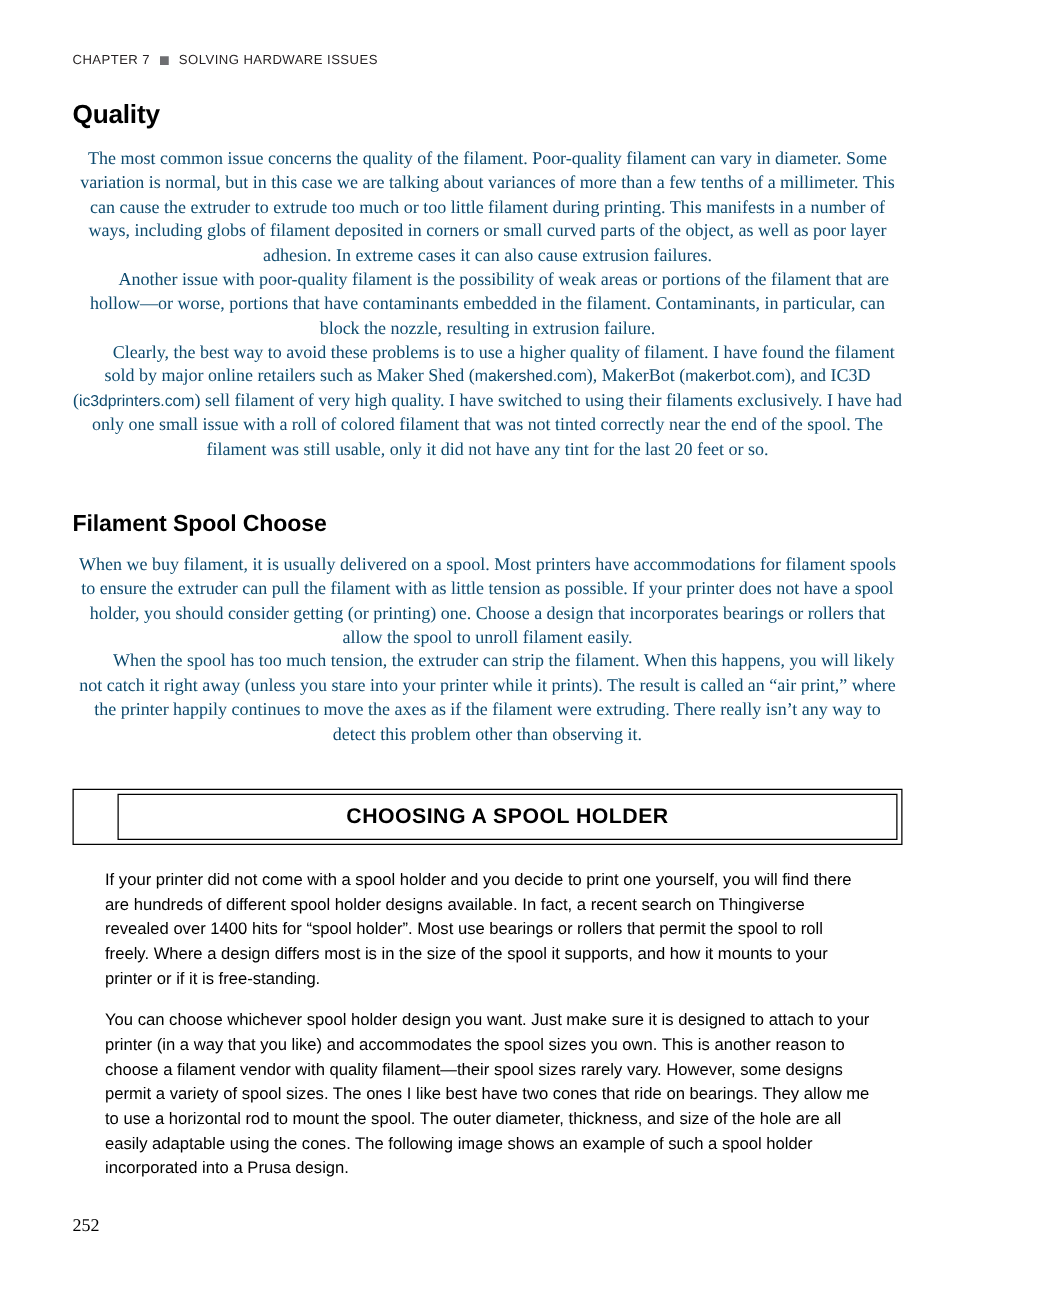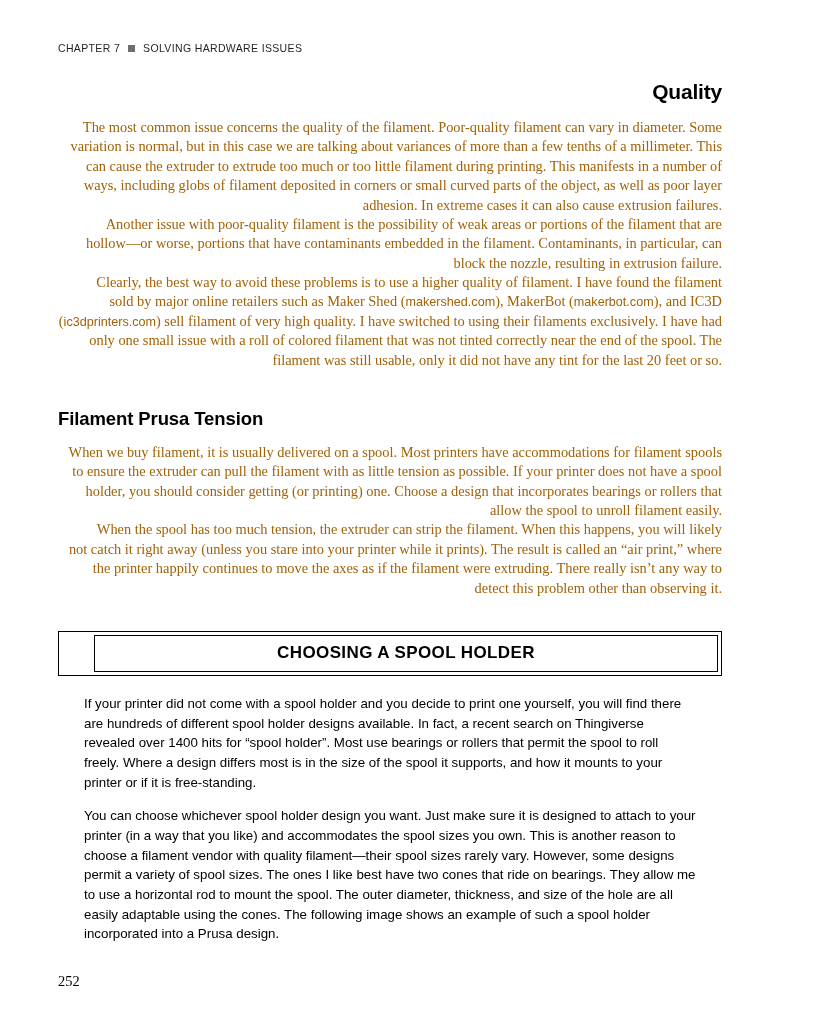--- a/index.html
+++ b/index.html
@@ -43,37 +43,36 @@
     background: #6d6e71;
     margin: 0 1px;
   }
   h1.heading {
     font-family: "Liberation Sans", sans-serif;
     font-size: 21px;
     font-weight: 700;
     letter-spacing: -0.2px;
     margin: 26px 0 14px 0;
     color: #000;
-    text-align: right;
   }
   h2.heading2 {
     font-family: "Liberation Sans", sans-serif;
     font-size: 18.5px;
     font-weight: 700;
     letter-spacing: -0.1px;
     margin: 38px 0 13px 0;
     color: #000;
   }
   p.body {
     font-family: "Liberation Serif", serif;
     font-size: 14.4px;
     line-height: 1.345;
     margin: 0;
-    text-align: right;
-    color: #a16207;
+    text-align: center;
+    color: #0c4a6e;
   }
   p.body + p.body {
     text-indent: 26px;
   }
   code, .mono {
     font-family: Liberation Sans, sans-serif;
     font-size: 12.6px;
   }
   .sidebar-box {
     margin-top: 33px;
@@ -125,21 +124,21 @@
   </div>
 
   <h1 class="heading">Quality</h1>
 
   <p class="body">The most common issue concerns the quality of the filament. Poor-quality filament can vary in diameter. Some variation is normal, but in this case we are talking about variances of more than a few tenths of a millimeter. This can cause the extruder to extrude too much or too little filament during printing. This manifests in a number of ways, including globs of filament deposited in corners or small curved parts of the object, as well as poor layer adhesion. In extreme cases it can also cause extrusion failures.</p>
   <p class="body">Another issue with poor-quality filament is the possibility of weak areas or portions of the filament that are hollow—or worse, portions that have contaminants embedded in the filament. Contaminants, in particular, can block the nozzle, resulting in extrusion failure.</p>
   <p class="body" style="text-indent:26px;">
     <span>Clearly, the best way to avoid these problems is to use a higher quality of filament. I have found the filament sold by major online retailers such as Maker Shed (</span><code class="mono">makershed.com</code><span>), MakerBot (</span><code class="mono">makerbot.com</code><span>), and IC3D (</span><code class="mono">ic3dprinters.com</code><span>) sell filament of very high quality. I have switched to using their filaments exclusively. I have had only one small issue with a roll of colored filament that was not tinted correctly near the end of the spool. The filament was still usable, only it did not have any tint for the last 20 feet or so.</span>
   </p>
 
-  <h2 class="heading2">Filament Prusa Tension</h2>
+  <h2 class="heading2">Filament Spool Choose</h2>
 
   <p class="body">When we buy filament, it is usually delivered on a spool. Most printers have accommodations for filament spools to ensure the extruder can pull the filament with as little tension as possible. If your printer does not have a spool holder, you should consider getting (or printing) one. Choose a design that incorporates bearings or rollers that allow the spool to unroll filament easily.</p>
   <p class="body">When the spool has too much tension, the extruder can strip the filament. When this happens, you will likely not catch it right away (unless you stare into your printer while it prints). The result is called an “air print,” where the printer happily continues to move the axes as if the filament were extruding. There really isn’t any way to detect this problem other than observing it.</p>
 
   <div class="sidebar-box">
     <div class="sidebar-title-wrap">
       <span class="sidebar-title">CHOOSING A SPOOL HOLDER</span>
     </div>
   </div>
   <div class="sidebar-body">

